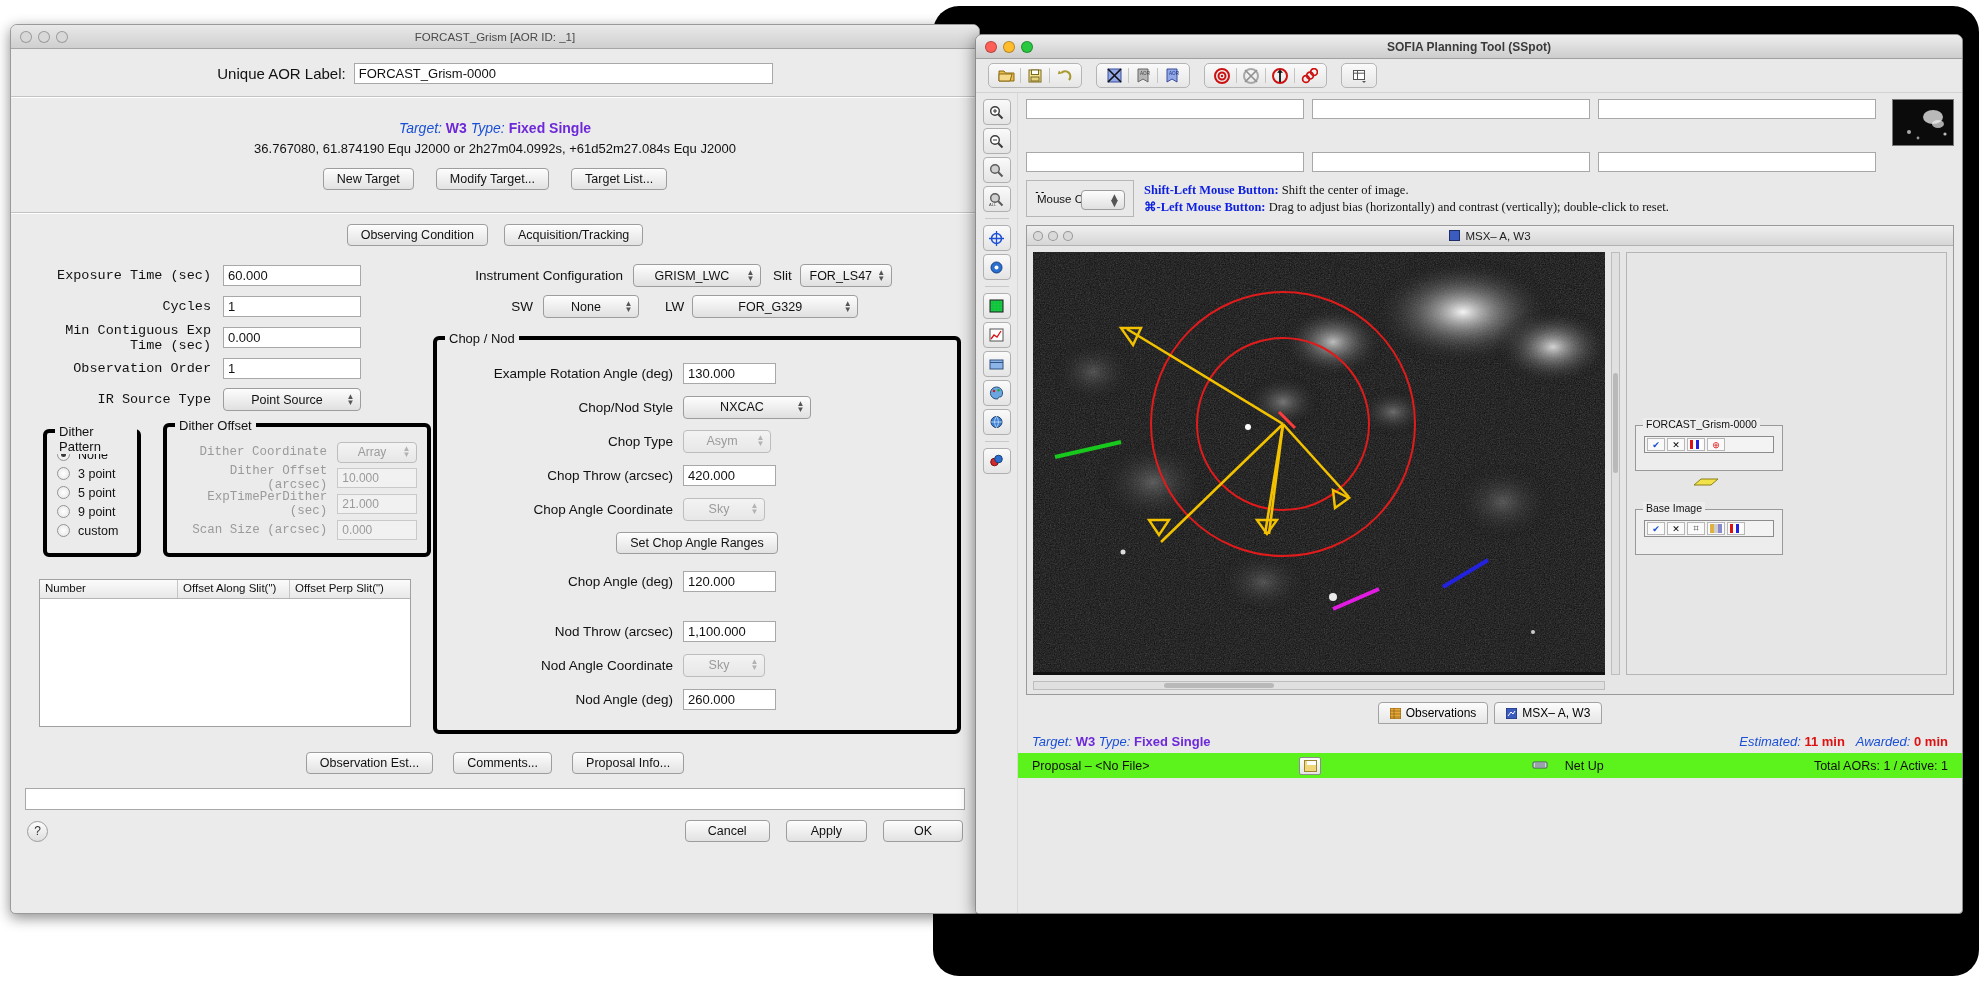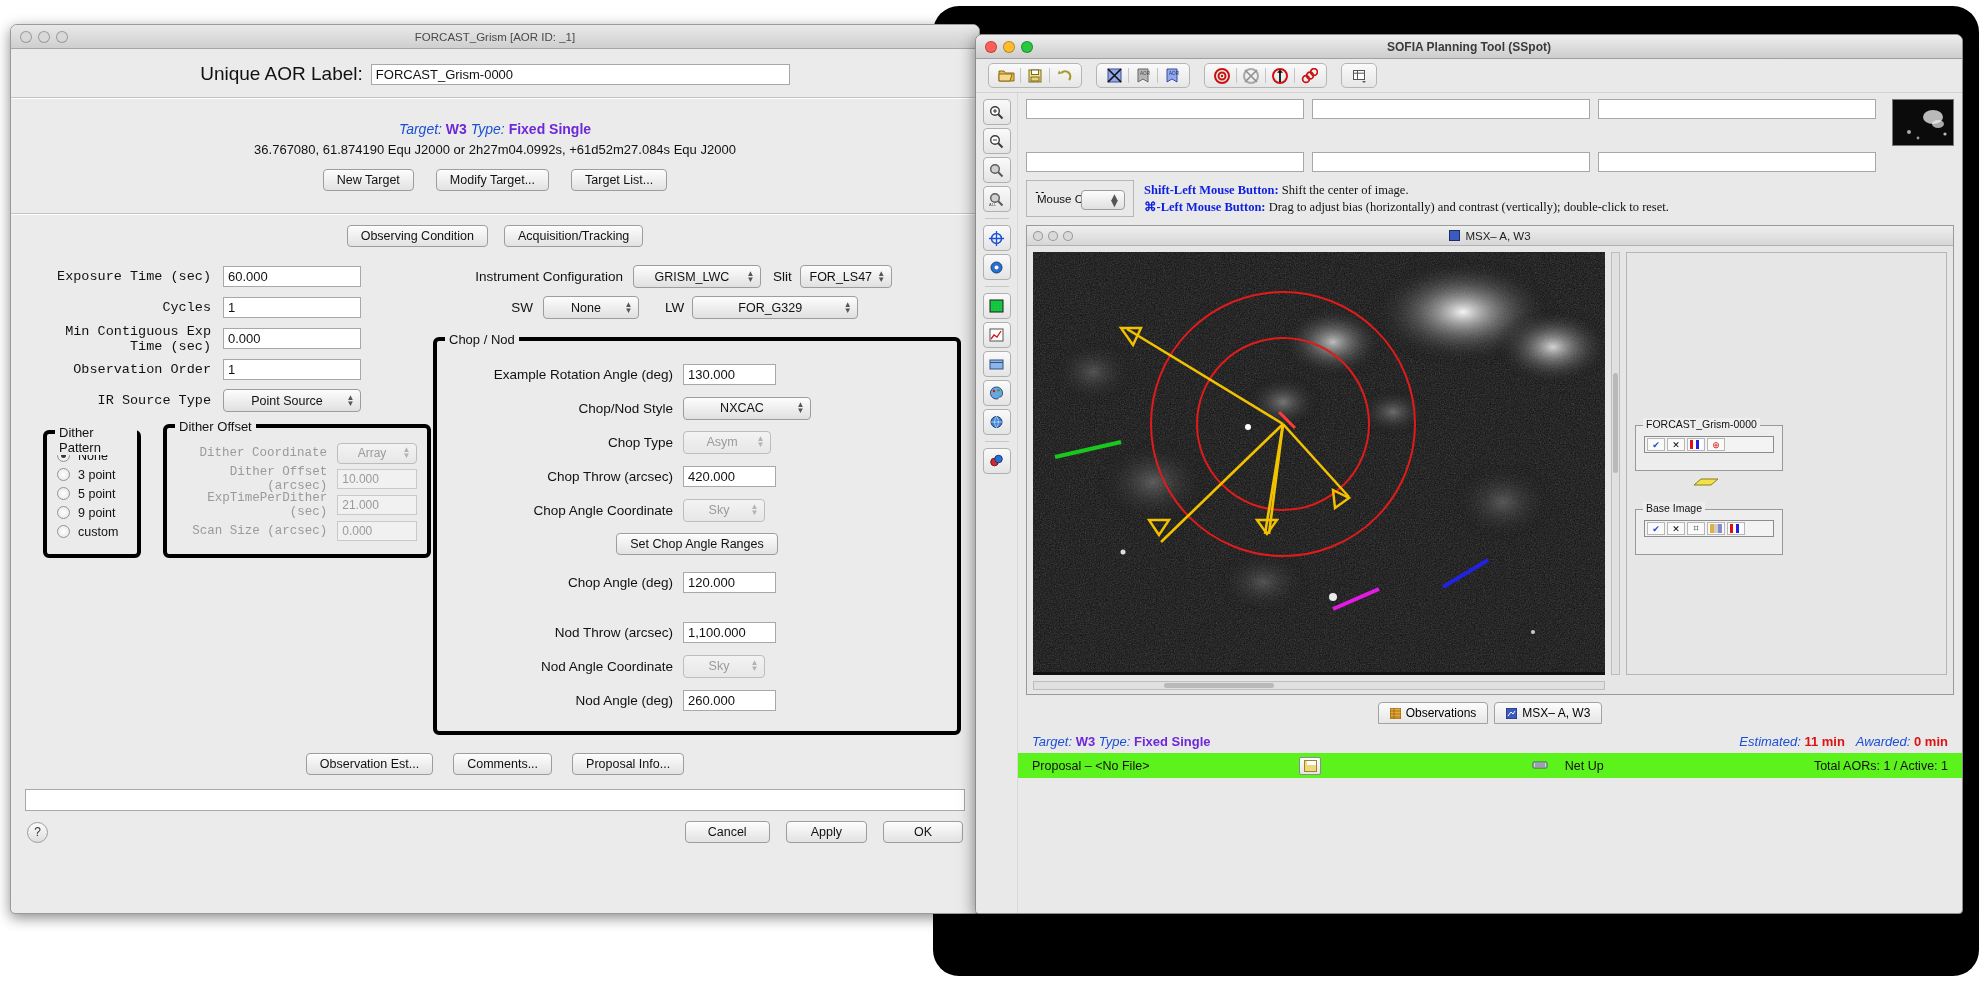--- a/index.html
+++ b/index.html
@@ -28,21 +28,21 @@
   }
   .tb-dots{ display:flex; gap:6px; padding-left:9px; }
   .dot{ width:12px;height:12px;border-radius:50%;
         border:1px solid rgba(0,0,0,.28); background:#d8d8d8; }
   .titlebar .title{
     position:absolute; left:0; right:0; text-align:center;
     font-size:11.5px; color:#4a4a4a;
   }
   .label-row{ display:flex; align-items:center; justify-content:center;
     padding:14px 0 12px 0; }
-  .label-row .lbl{ font-size:19px; color:#111; margin-right:8px; }
+  .label-row .lbl{ font-size:15px; color:#111; margin-right:8px; }
   .txt{
     border:1px solid #a8a8a8; background:#fff; height:21px;
     font-size:13px; padding:1px 4px; color:#111;
     font-family:"Liberation Sans", sans-serif;
     display:flex; align-items:center;
   }
   .aor-label-input{ width:419px; }
   .hr{ height:1px; background:#c3c3c3; margin:0; }
   .hr2{ height:1px; background:#fff; }
   .target-block{ text-align:center; padding:22px 0 4px 0; }
@@ -327,20 +327,28 @@
             <div class="fl dis">ExpTimePerDither (sec)</div>
             <div class="txt dis">21.000</div>
           </div>
           <div class="do-row">
             <div class="fl dis">Scan Size (arcsec)</div>
             <div class="txt dis">0.000</div>
           </div>
         </div>
       </div>
 
+      <div class="tbl">
+        <div class="tbl-head">
+          <div class="th" style="width:138px">Number</div>
+          <div class="th" style="width:112px">Offset Along Slit(")</div>
+          <div class="th" style="flex:1">Offset Perp Slit(")</div>
+        </div>
+        <div class="tbl-body"></div>
+      </div>
     </div>
 
     <div class="colR">
 
       <div class="fieldrow" style="justify-content:flex-start">
         <div class="fl" style="width:190px;margin-right:10px">Instrument Configuration</div>
         <div class="select" style="width:128px">
           <span class="sv">GRISM_LWC</span>
           <span class="steps">▲<br>▼</span>
         </div>

